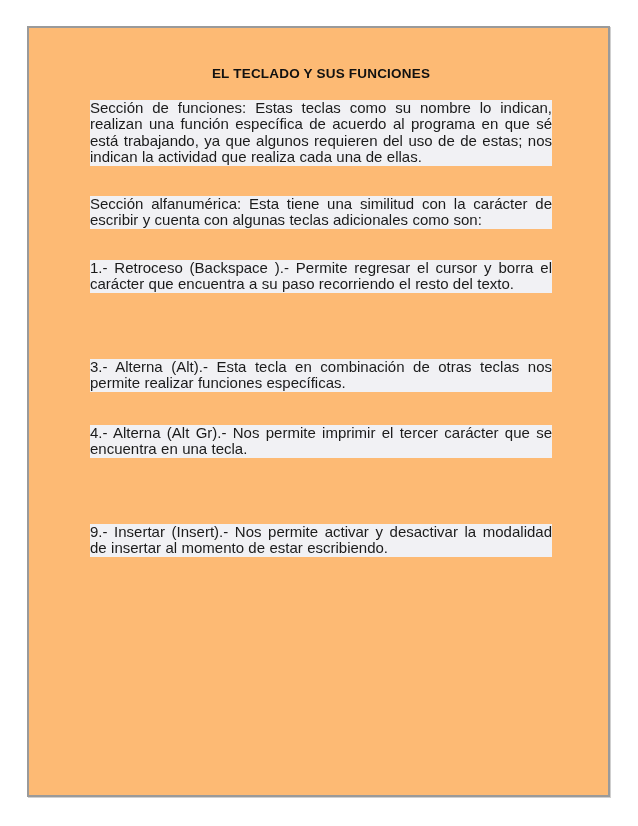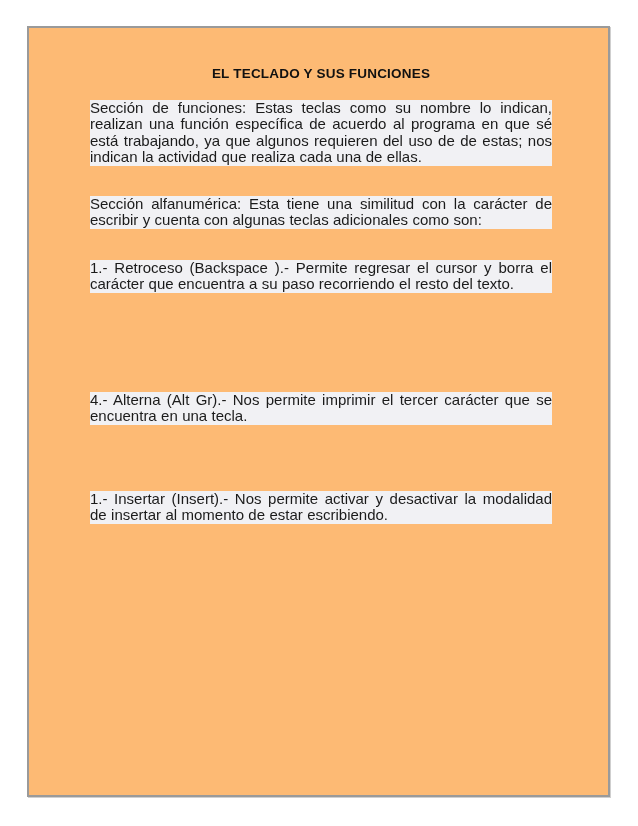--- a/index.html
+++ b/index.html
@@ -99,31 +99,34 @@
 
       <div class="para-block">
         <p class="para">1.- Retroceso (Backspace ).- Permite regresar el cursor y borra el carácter que encuentra a su paso recorriendo el resto del texto.</p>
       </div>
 
       <div class="gap-md"></div>
 
 
       <div class="gap-md"></div>
 
+      <div class="para-block">
+        <p class="para">3.- Alterna (Alt).- Esta tecla en combinación de otras teclas nos permite realizar funciones específicas.</p>
+      </div>
 
       <div class="gap-md"></div>
 
       <div class="para-block">
         <p class="para">4.- Alterna (Alt Gr).- Nos permite imprimir el tercer carácter que se encuentra en una tecla.</p>
       </div>
 
       <div class="gap-lg"></div>
 
       <div class="para-block">
-        <p class="para">1.- Insertar (Insert).- Nos permite activar y desactivar la modalidad de insertar al momento de estar escribiendo.</p>
+        <p class="para">9.- Insertar (Insert).- Nos permite activar y desactivar la modalidad de insertar al momento de estar escribiendo.</p>
       </div>
 
       <div class="gap-md"></div>
 
 
     </div>
   </div>
 </div>
 
 </body></html>

